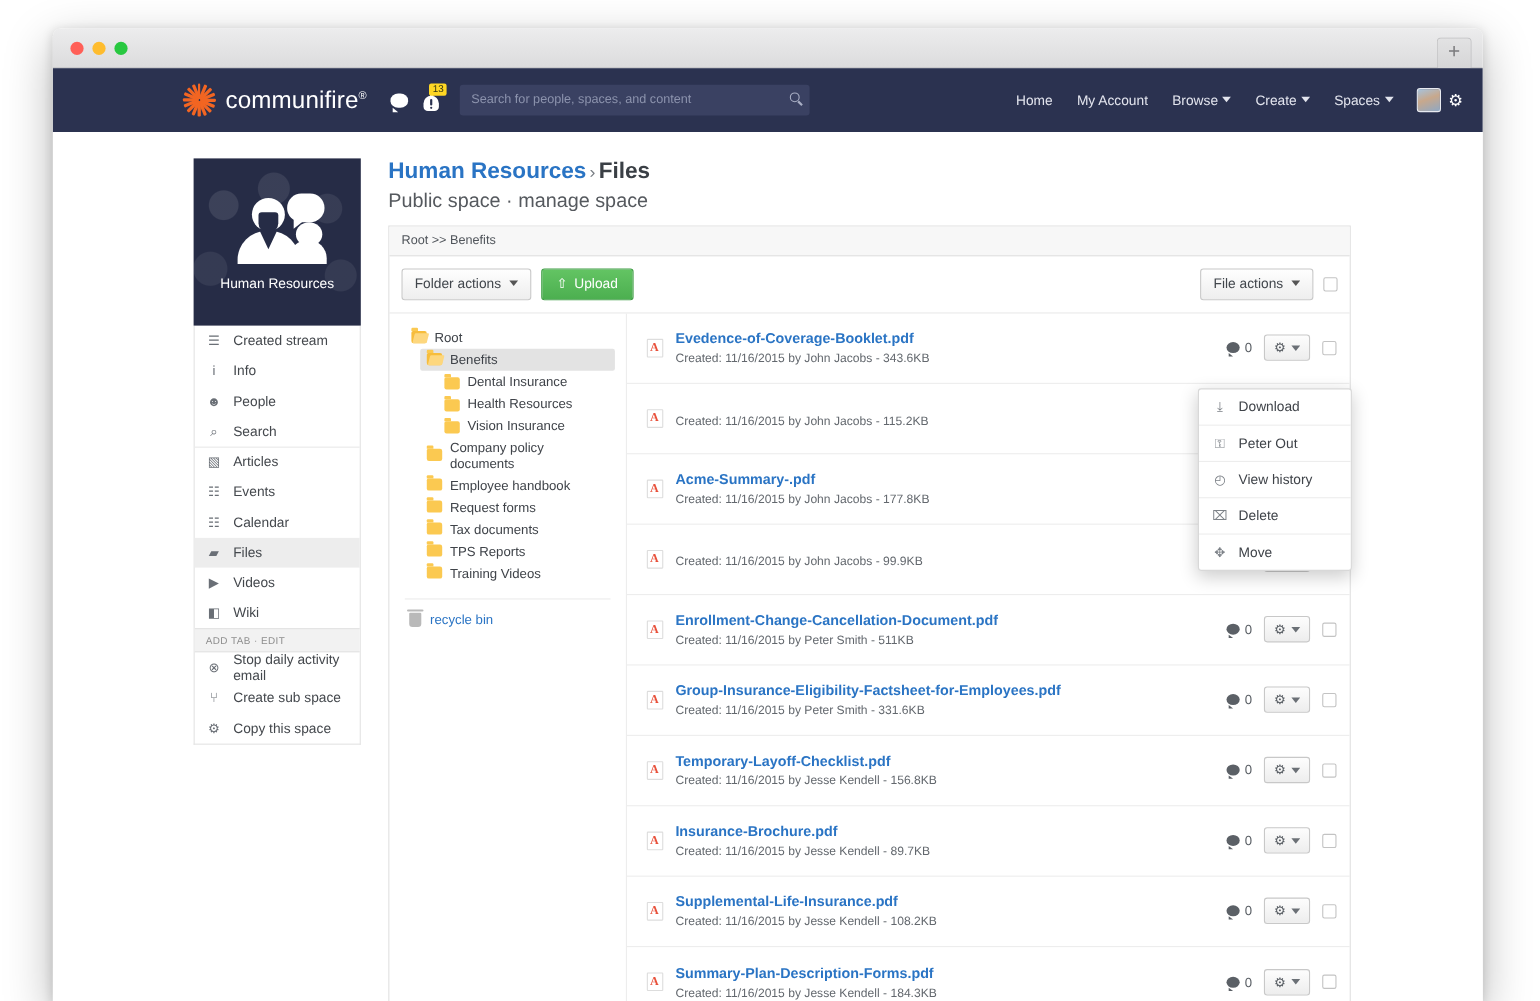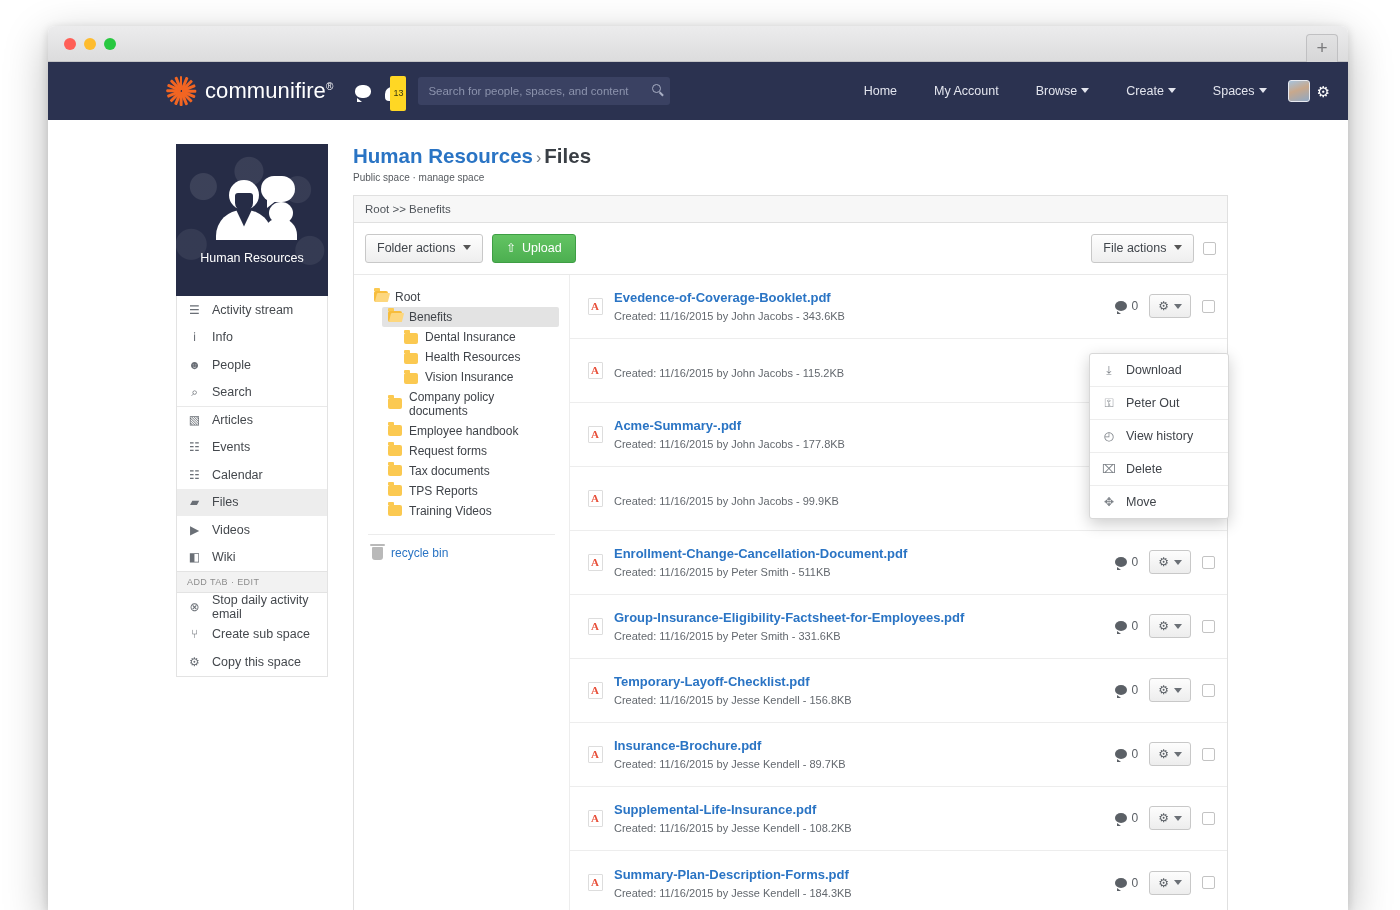--- a/index.html
+++ b/index.html
@@ -54,38 +54,38 @@
   .chat-ic::after{ content:""; position:absolute; left:2px; bottom:-4px; border-left:5px solid #fff;
     border-top:4px solid transparent; border-bottom:0; border-right:3px solid transparent;}
   .bell-wrap { position:relative; width:16px; height:19px; }
   .bell { position:absolute; bottom:0; left:1px; width:14px; height:14px; background:#fff;
     border-radius:7px 7px 4px 4px; }
   .bell::after{content:"";position:absolute;left:5.5px;top:-3px;width:3px;height:4px;background:#fff;border-radius:2px;}
   .bell-ex { position:absolute; left:6px; top:3px; width:2px; height:6px; background:#2b3250; border-radius:1px;}
   .bell-ex2{ position:absolute; left:6px; top:10.5px; width:2px; height:2px; background:#2b3250; border-radius:50%;}
   .badge {
     position:absolute; left:6px; top:-6px; background:#ffd724; color:#3a3a10;
-    font-size:9px; font-weight:normal; line-height:11px; padding:12px 3px; border-radius:2px;
+    font-size:9px; font-weight:normal; line-height:11px; padding:0 3px; border-radius:2px;
   }
   .searchbox {
-    margin-left:18px; width:252px; height:28px; background:#3a4162; border-radius:3px;
+    margin-left:18px; width:318px; height:28px; background:#3a4162; border-radius:3px;
     position:relative; display:flex; align-items:center;
   }
   .searchbox input {
     border:none; background:transparent; outline:none; color:#cfd3e0;
     font-size:11.5px; padding:0 26px 0 10px; width:100%;
     font-family:"Liberation Sans", sans-serif;
   }
   .searchbox input::placeholder { color:#8c93ad; }
   .mag { position:absolute; right:9px; top:7px; width:9px; height:9px; border:1.6px solid #a8aec4;
     border-radius:50%; }
   .mag::after{content:"";position:absolute;right:-4px;bottom:-3px;width:5px;height:1.6px;background:#a8aec4;
     transform:rotate(45deg);}
 
-  .topnav { margin-left:auto; display:flex; align-items:flex-end; gap:15px; }
+  .topnav { margin-left:auto; display:flex; align-items:flex-end; gap:0; }
   .topnav a {
     color:#e3e5ee; font-size:12.5px; text-decoration:none; padding:0 11px; white-space:nowrap;
   }
   .caret { display:inline-block; margin-left:4px; border-left:4px solid transparent;
     border-right:4px solid transparent; border-top:5px solid #e3e5ee; vertical-align:2px; }
   .avatar {
     width:22px; height:22px; border-radius:3px; margin-left:10px;
     background: linear-gradient(160deg,#a7c3dd 0%,#c8a88c 45%,#8fa8c4 100%);
     border:1.5px solid #e8eaf0; flex:none;
   }
@@ -134,21 +134,21 @@
   .addtab {
     background:#f2f2f2; border-top:1px solid #e3e3e3; border-bottom:1px solid #e3e3e3;
     font-size:9px; color:#8d8d8d; letter-spacing:.4px; padding:5px 10px;
   }
 
   
   .content { flex:1; margin-left:25px; margin-right:120px; }
   .crumbtitle { font-size:20.5px; font-weight:bold; color:#3a3f45; }
   .crumbtitle .blue { color:#2a74c4; }
   .crumbtitle .sep { color:#7a7f85; font-weight:normal; font-size:16px; margin:0 3px; }
-  .subtitle { font-size:10px; color:#55595e; margin-top:4px; }
+  .subtitle { font-size:18px; color:#55595e; margin-top:4px; }
 
   .panel { border:1px solid #e0e0e0; margin-top:12px; background:#fff; }
   .panel-head {
     background:#f7f7f7; border-bottom:1px solid #e0e0e0; font-size:11.5px;
     color:#50555b; padding:7px 11px;
   }
   .toolbar { display:flex; align-items:center; padding:11px 11px; gap:9px; }
   .btn {
     font-size:12.5px; padding:7px 11px; border-radius:3px; cursor:pointer; line-height:1;
     border:1px solid #c8c8c8; background:linear-gradient(#fefefe,#eeeeee); color:#41464c;
@@ -289,21 +289,21 @@
               <span class="body1"></span>
             <span class="bub"></span>
               <span class="head2"></span>
               <span class="body2"></span>
           </div>
           <div class="space-name">Human Resources</div>
         </div>
         <div class="navlist" id="spacenav">
             <div class="navitem">
               <span class="nav-ic">☰</span>
-              <span>Activity stream</span>
+              <span>Created stream</span>
             </div>
             <div class="navitem">
               <span class="nav-ic">ℹ</span>
               <span>Info</span>
             </div>
             <div class="navitem">
               <span class="nav-ic">☻</span>
               <span>People</span>
             </div>
             <div class="navitem">

